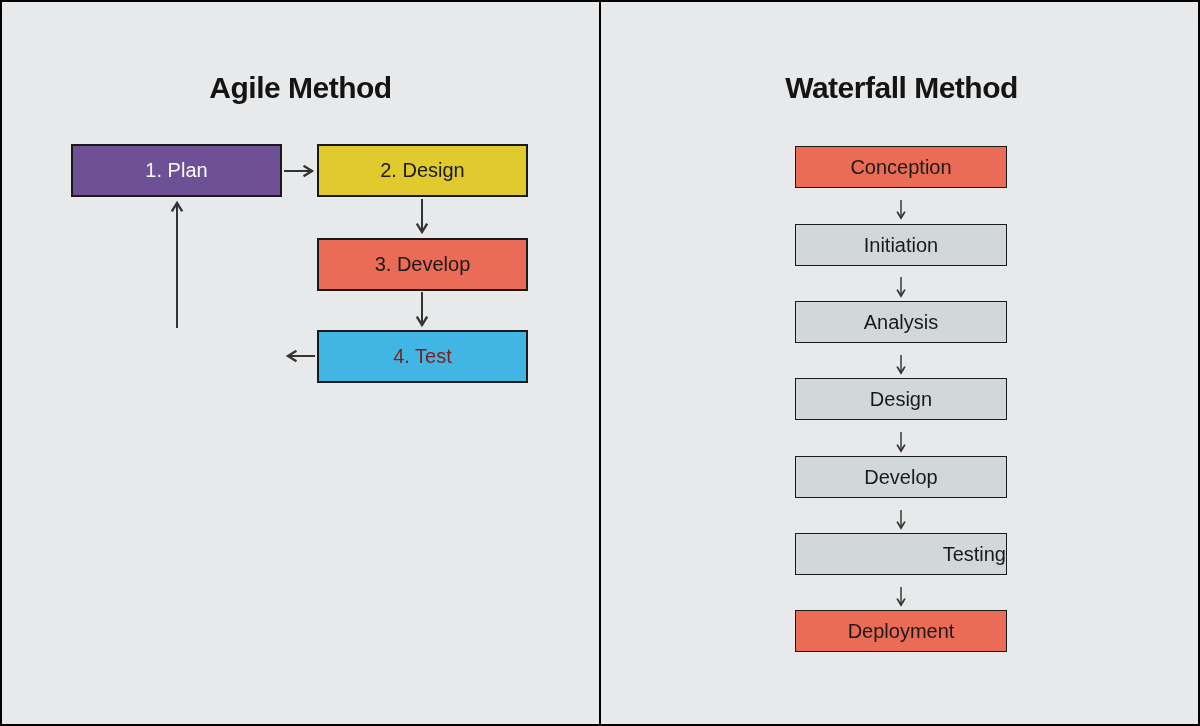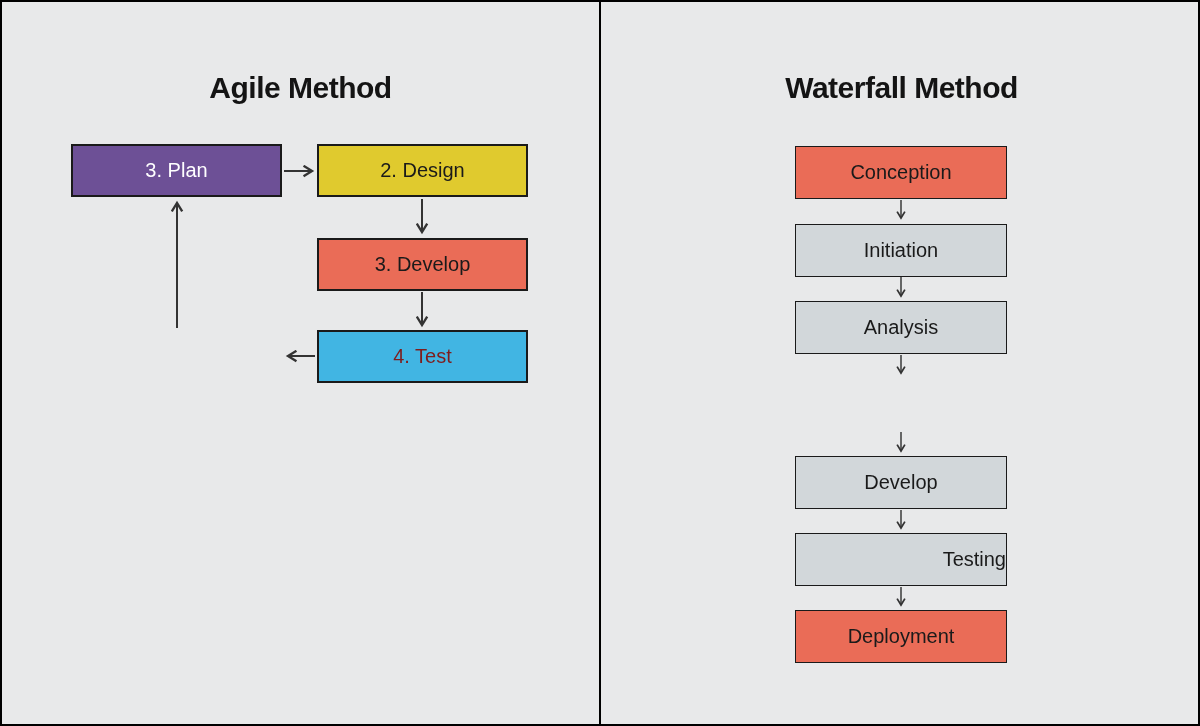--- a/index.html
+++ b/index.html
@@ -58,21 +58,21 @@
     font-size: 20px;
     color: #1A1A1A;
   }
   .node.agile {
     width: 211px;
     height: 53px;
     border: 2px solid #1A1A1A;
   }
   .node.waterfall {
     width: 212px;
-    height: 53px;
+    height: 42px;
     border: 1.5px solid #1A1A1A;
   }
   .node-label {
     white-space: nowrap;
   }
 </style>
 </head>
 <body>
 
 <div class="canvas">
@@ -97,41 +97,44 @@
 
     <line x1="899" y1="198" x2="899" y2="216" stroke="#3a3a3a" stroke-width="1.5" marker-end="url(#ah)"></line>
     <line x1="899" y1="275" x2="899" y2="294" stroke="#3a3a3a" stroke-width="1.5" marker-end="url(#ah)"></line>
     <line x1="899" y1="353" x2="899" y2="371" stroke="#3a3a3a" stroke-width="1.5" marker-end="url(#ah)"></line>
     <line x1="899" y1="430" x2="899" y2="449" stroke="#3a3a3a" stroke-width="1.5" marker-end="url(#ah)"></line>
     <line x1="899" y1="508" x2="899" y2="526" stroke="#3a3a3a" stroke-width="1.5" marker-end="url(#ah)"></line>
     <line x1="899" y1="585" x2="899" y2="603" stroke="#3a3a3a" stroke-width="1.5" marker-end="url(#ah)"></line>
   </svg>
 
   <div class="node agile" style="left: 69px; top: 142px; background-color: rgb(109, 80, 150); color: rgb(255, 255, 255);">
-    <span class="node-label">3. Plan</span>
+    <span class="node-label">1. Plan</span>
   </div>
   <div class="node agile" style="left: 315px; top: 142px; background-color: rgb(224, 202, 46); color: rgb(26, 26, 26);">
     <span class="node-label">2. Design</span>
   </div>
   <div class="node agile" style="left: 315px; top: 236px; background-color: rgb(234, 108, 87); color: rgb(26, 26, 26);">
     <span class="node-label">3. Develop</span>
   </div>
   <div class="node agile" style="left: 315px; top: 328px; background-color: rgb(65, 181, 227); color: #7f1d1d;">
     <span class="node-label">4. Test</span>
   </div>
 
   <div class="node waterfall" style="left: 793px; top: 144px; background-color: rgb(234, 108, 87); color: rgb(26, 26, 26);">
     <span class="node-label">Conception</span>
   </div>
   <div class="node waterfall" style="left: 793px; top: 222px; background-color: rgb(210, 215, 218); color: rgb(26, 26, 26);">
     <span class="node-label">Initiation</span>
   </div>
   <div class="node waterfall" style="left: 793px; top: 299px; background-color: rgb(210, 215, 218); color: rgb(26, 26, 26);">
     <span class="node-label">Analysis</span>
   </div>
+  <div class="node waterfall" style="left: 793px; top: 376px; background-color: rgb(210, 215, 218); color: rgb(26, 26, 26);">
+    <span class="node-label">Design</span>
+  </div>
   <div class="node waterfall" style="left: 793px; top: 454px; background-color: rgb(210, 215, 218); color: rgb(26, 26, 26);">
     <span class="node-label">Develop</span>
   </div>
   <div class="node waterfall" style="left: 793px; top: 531px; background-color: rgb(210, 215, 218); color: rgb(26, 26, 26); justify-content: flex-end;">
     <span class="node-label">Testing</span>
   </div>
   <div class="node waterfall" style="left: 793px; top: 608px; background-color: rgb(234, 108, 87); color: rgb(26, 26, 26);">
     <span class="node-label">Deployment</span>
   </div>
 

